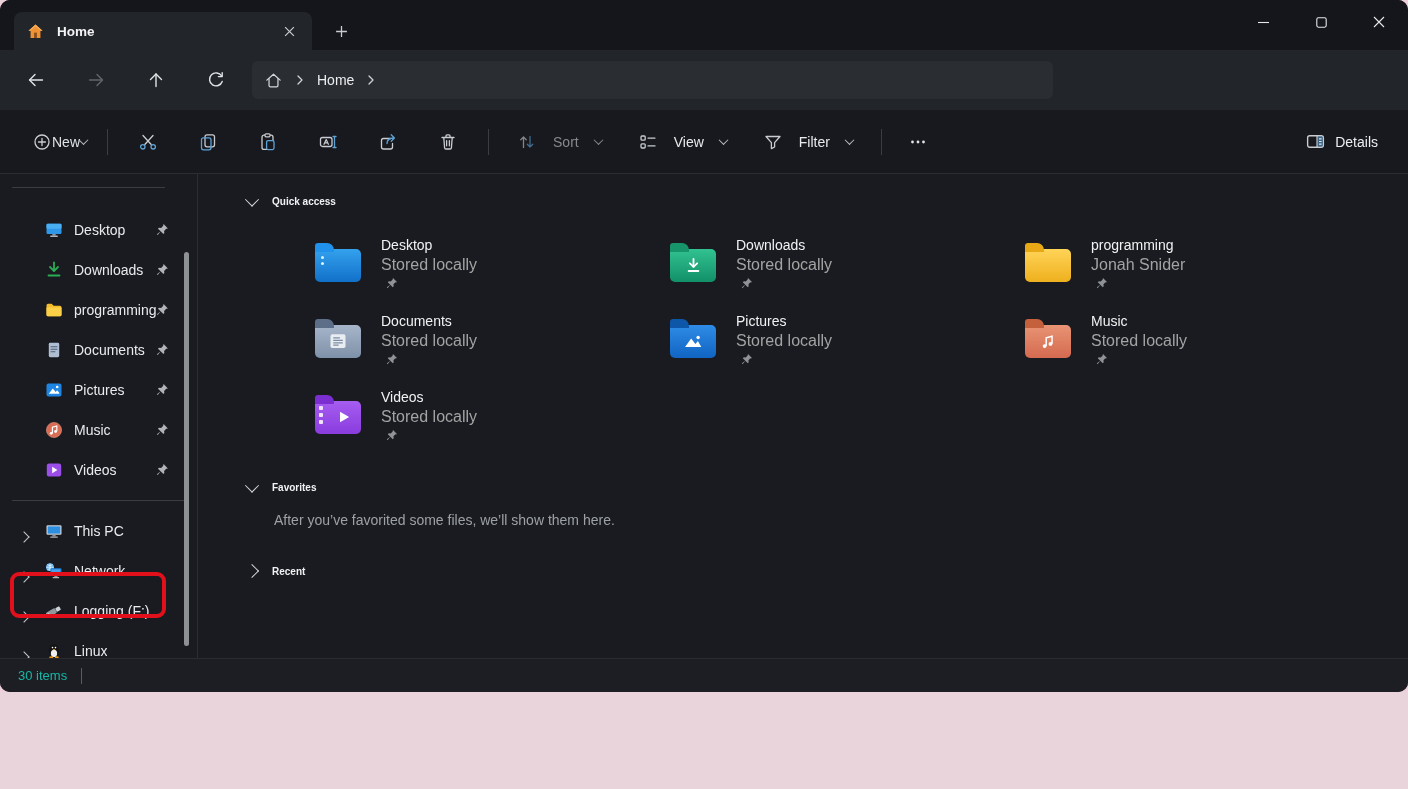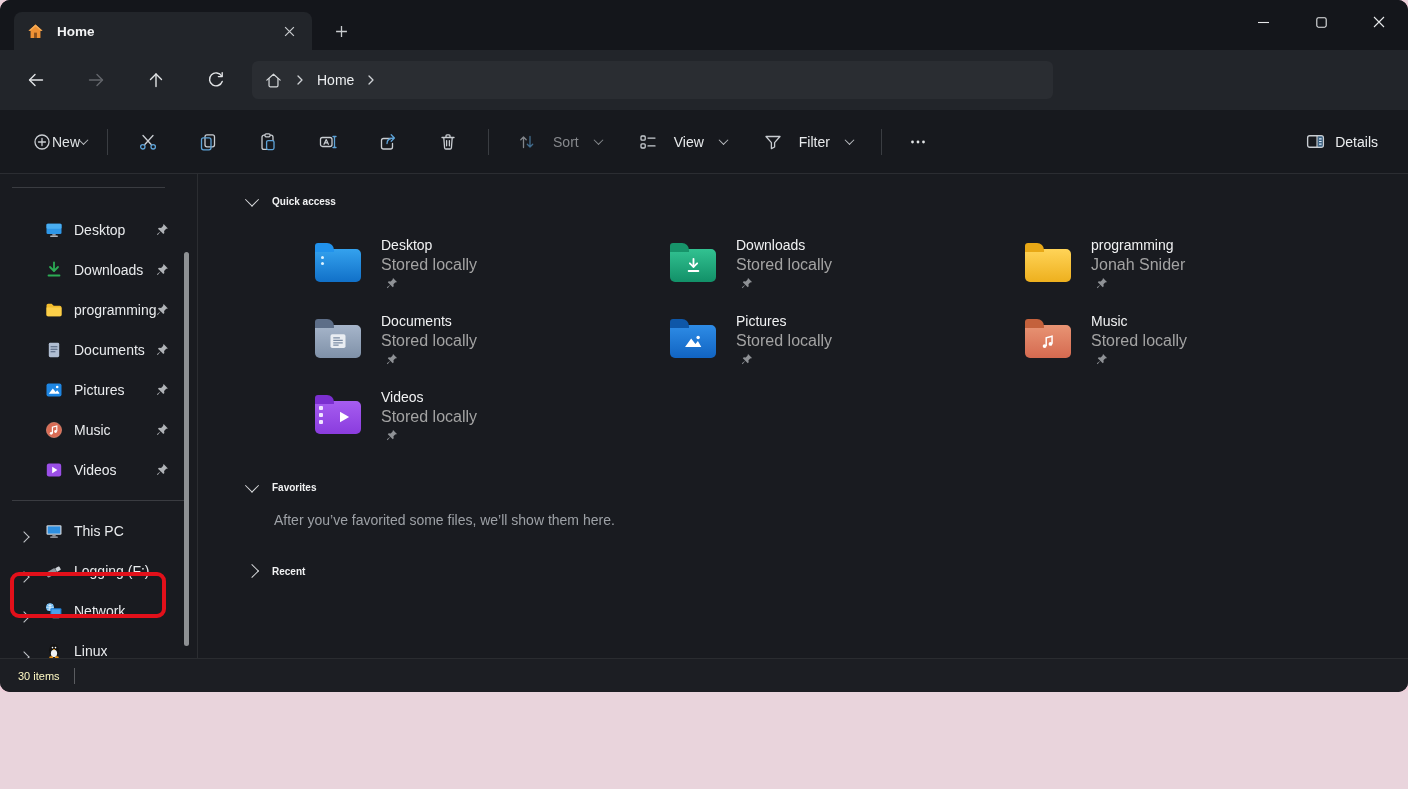--- a/index.html
+++ b/index.html
@@ -87,21 +87,21 @@
   .f-documents{--ct:#5d6e88;--c1:#a6b5ca;--c2:#7f91a8;}
   .f-pictures{--ct:#0e57a8;--c1:#2e8ce6;--c2:#1164c2;}
   .f-music{--ct:#c4613c;--c1:#e89474;--c2:#d56a50;}
   .f-videos{--ct:#7b2fd0;--c1:#a65df0;--c2:#8a3cde;}
   .f-videos::after{content:"";position:absolute;left:4px;top:5px;width:3.5px;height:3.5px;border-radius:1px;
                    background:#efe4ff;box-shadow:0 7px 0 #efe4ff,0 14px 0 #efe4ff;}
   .fglyph{position:absolute;left:0;top:6px;width:48px;height:42px;display:flex;align-items:center;justify-content:center;}
   
   .statusbar{position:absolute;left:0;bottom:0;right:0;height:33px;background:#1c1e23;border-top:1px solid #2a2c30;
              display:flex;align-items:center;}
-  .status-count{color:#fef9c3;font-size:11px;margin-left:18px;}
+  .status-count{color:#14b8a6;font-size:13px;margin-left:18px;}
   .status-div{width:1px;height:16px;background:#5a5c60;margin-left:14px;}
 </style>
 </head>
 <body>
 
 <div class="stage">
 <div class="window">
 
   <div class="titlebar">
     <div class="tab">
@@ -412,43 +412,43 @@
                 <rect x="6.2" y="15.4" width="7.6" height="1.4" rx="0.5" fill="#aeb3b9"></rect>
               </svg>
         </span>
         <span class="slabel">This PC</span>
       </div>
 
       <div class="side-item tree">
         <span class="tree-chev"><span class="chev right" style="width:7px;height:7px;border-color:#c3c6ca;"></span></span>
         <span class="sicon">
           <svg width="20" height="20" viewBox="0 0 20 20">
-                <g transform="rotate(-30 10 10)">
-                  <rect x="1.5" y="7.6" width="10.5" height="5.4" rx="1.4" fill="#92979e"></rect>
-                  <rect x="2.8" y="8.8" width="2" height="3" rx="0.6" fill="#c4c9cf"></rect>
-                  <rect x="12.2" y="8.3" width="4.6" height="4" rx="0.8" fill="#cfd4da"></rect>
-                </g>
-              </svg>
-        </span>
-        <span class="slabel">Logging (F:)</span>
-      </div>
-
-      <div class="side-item tree">
-        <span class="tree-chev"><span class="chev right" style="width:7px;height:7px;border-color:#c3c6ca;"></span></span>
-        <span class="sicon">
-          <svg width="20" height="20" viewBox="0 0 20 20">
                 <circle cx="6" cy="6.2" r="3.9" fill="#62b4f0"></circle>
                 <path d="M2.2 6.2 H9.8 M6 2.4 V10 M3.4 3.6 C4.8 4.8 7.2 4.8 8.6 3.6 M3.4 8.8 C4.8 7.6 7.2 7.6 8.6 8.8" stroke="#fff" stroke-width="0.7" fill="none"></path>
                 <rect x="6.4" y="7.2" width="11" height="7.6" rx="1" fill="#1f7fd6"></rect>
                 <rect x="7.5" y="8.3" width="8.8" height="5.4" fill="#4aa0e8"></rect>
                 <rect x="10.3" y="14.8" width="3.2" height="1.2" fill="#8d9299"></rect>
                 <rect x="8.6" y="16" width="6.6" height="1.3" rx="0.4" fill="#aeb3b9"></rect>
               </svg>
         </span>
         <span class="slabel">Network</span>
+      </div>
+
+      <div class="side-item tree">
+        <span class="tree-chev"><span class="chev right" style="width:7px;height:7px;border-color:#c3c6ca;"></span></span>
+        <span class="sicon">
+          <svg width="20" height="20" viewBox="0 0 20 20">
+                <g transform="rotate(-30 10 10)">
+                  <rect x="1.5" y="7.6" width="10.5" height="5.4" rx="1.4" fill="#92979e"></rect>
+                  <rect x="2.8" y="8.8" width="2" height="3" rx="0.6" fill="#c4c9cf"></rect>
+                  <rect x="12.2" y="8.3" width="4.6" height="4" rx="0.8" fill="#cfd4da"></rect>
+                </g>
+              </svg>
+        </span>
+        <span class="slabel">Logging (F:)</span>
       </div>
 
       <div class="side-item tree">
         <span class="tree-chev"><span class="chev right" style="width:7px;height:7px;border-color:#c3c6ca;"></span></span>
         <span class="sicon">
           <svg width="20" height="20" viewBox="0 0 20 20">
                 <ellipse cx="10" cy="9.6" rx="5" ry="6.6" fill="#141414"></ellipse>
                 <ellipse cx="10" cy="12.4" rx="3.1" ry="3.6" fill="#eef0f2"></ellipse>
                 <circle cx="8.5" cy="6.6" r="0.8" fill="#fff"></circle>
                 <circle cx="11.5" cy="6.6" r="0.8" fill="#fff"></circle>

